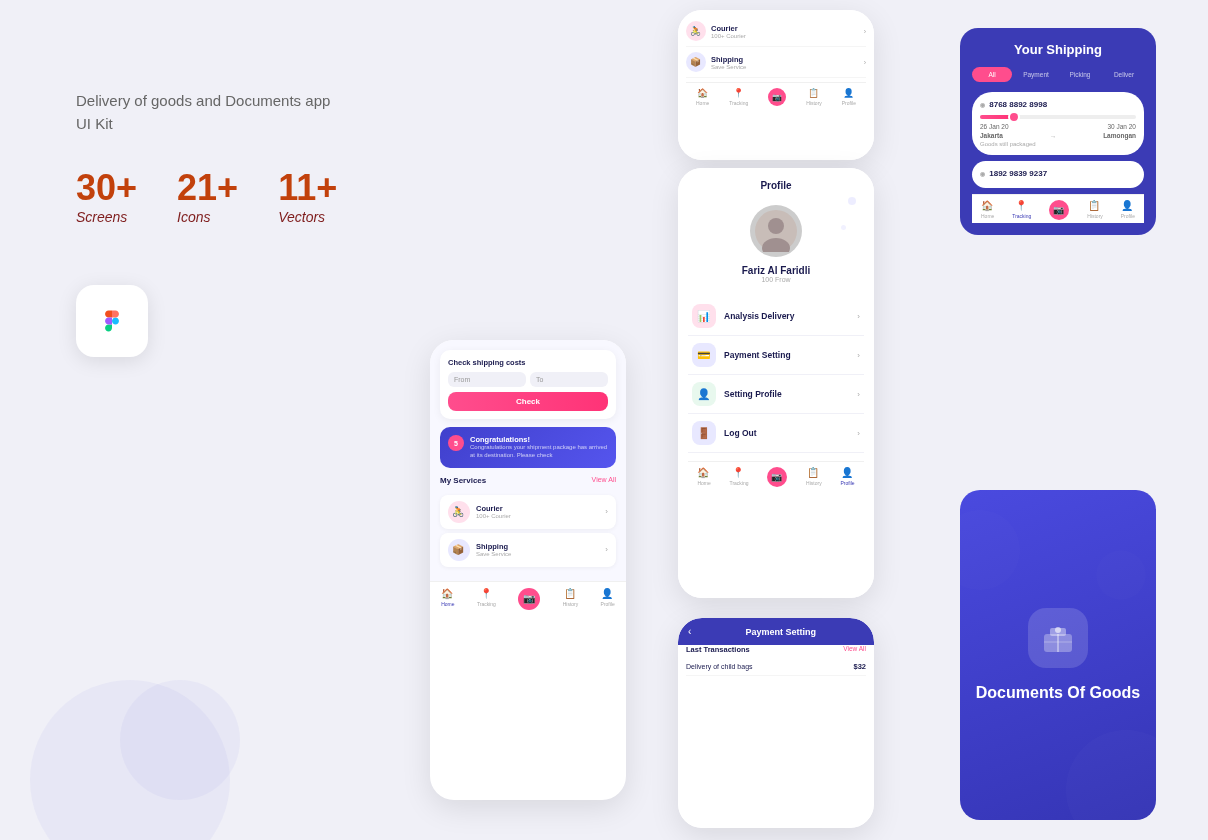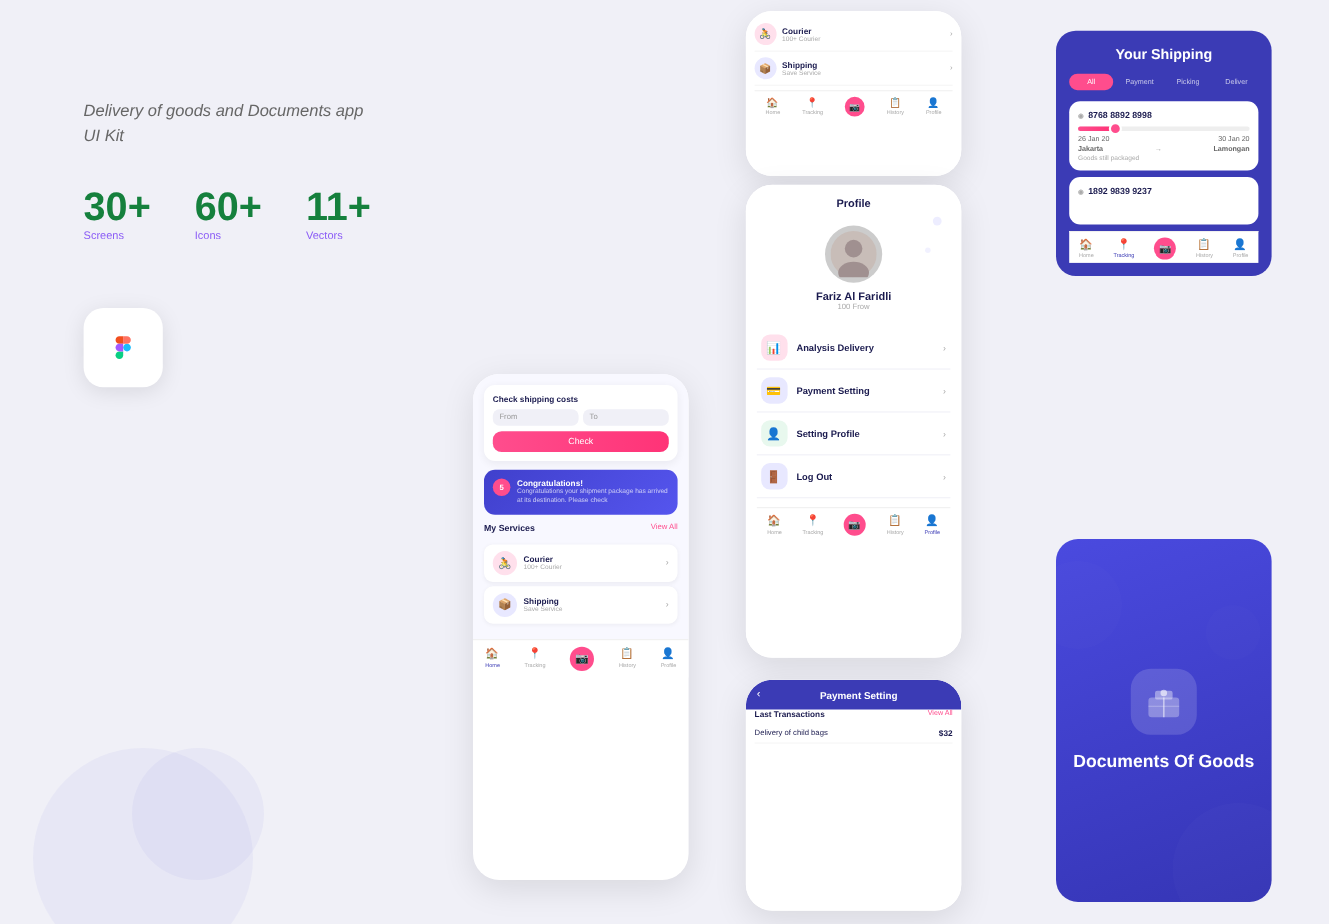--- a/index.html
+++ b/index.html
@@ -26,38 +26,38 @@
       color: #1a1a4e;
       line-height: 1.1;
       margin-bottom: 20px;
     }
 
     .app-subtitle {
       font-size: 15px;
       color: #666;
       line-height: 1.5;
       margin-bottom: 32px;
-      font-style: italic;
     }
 
     .stats-row {
       display: flex;
       gap: 40px;
       margin-bottom: 60px;
     }
 
     .stat-item .stat-num {
       font-size: 36px;
       font-weight: 800;
-      color: #15803d;
+      color: #c2410c;
     }
 
     .stat-item .stat-label {
-      font-size: 10px;
-      color: #8b5cf6;
+      font-size: 14px;
+      color: #7f1d1d;
+      font-style: italic;
     }
 
     
     .figma-badge {
       width: 72px;
       height: 72px;
       background: white;
       border-radius: 18px;
       display: flex;
       align-items: center;
@@ -174,21 +174,21 @@
       color: #999;
     }
 
     .check-btn {
       background: linear-gradient(90deg, #ff4d8d, #ff3377);
       color: white;
       border-radius: 8px;
       padding: 5px 0;
       text-align: center;
       font-size: 8px;
-      font-weight: 400;
+      font-weight: 700;
     }
 
     .congrats-box {
       background: linear-gradient(135deg, #4040cc, #5555ee);
       border-radius: 10px;
       padding: 8px;
       margin-bottom: 8px;
       display: flex;
       align-items: flex-start;
       gap: 6px;
@@ -341,21 +341,21 @@
       color: rgba(255,255,255,0.7);
     }
 
     .tab-btn.active {
       background: #ff4d8d;
       color: white;
     }
 
     .shipping-item-card {
       background: white;
-      border-radius: 10px;
+      border-radius: 20px;
       padding: 8px;
       margin-bottom: 6px;
     }
 
     .tracking-num {
       font-size: 8px;
       font-weight: 600;
       color: #1a1a4e;
       margin-bottom: 6px;
       display: flex;
@@ -721,21 +721,21 @@
   <p class="app-subtitle">
     <span>Delivery of goods and Documents app</span><br>
     <span>UI Kit</span>
   </p>
   <div class="stats-row">
     <div class="stat-item">
       <div class="stat-num">30+</div>
       <div class="stat-label">Screens</div>
     </div>
     <div class="stat-item">
-      <div class="stat-num">60+</div>
+      <div class="stat-num">21+</div>
       <div class="stat-label">Icons</div>
     </div>
     <div class="stat-item">
       <div class="stat-num">11+</div>
       <div class="stat-label">Vectors</div>
     </div>
   </div>
   <div class="figma-badge">
 
     <svg width="36" height="36" viewBox="0 0 38 57" fill="none">
@@ -958,21 +958,21 @@
     </div>
     <div class="route-row">
       <strong>Jakarta</strong>
       <span style="color:#aaa;">→</span>
       <strong>Lamongan</strong>
     </div>
     <div class="status-text">Goods still packaged</div>
   </div>
 
 
-  <div class="shipping-item-card" style="padding-bottom:20px;">
+  <div class="shipping-item-card" style="padding-bottom:4px;">
     <div class="tracking-num">
       <span>1892 9839 9237</span>
     </div>
   </div>
 
   <div class="shipping-bottom-nav">
     <div class="nav-item">
       <div style="font-size:10px;color:#aaa;">🏠</div>
       <div class="nav-label">Home</div>
     </div>

